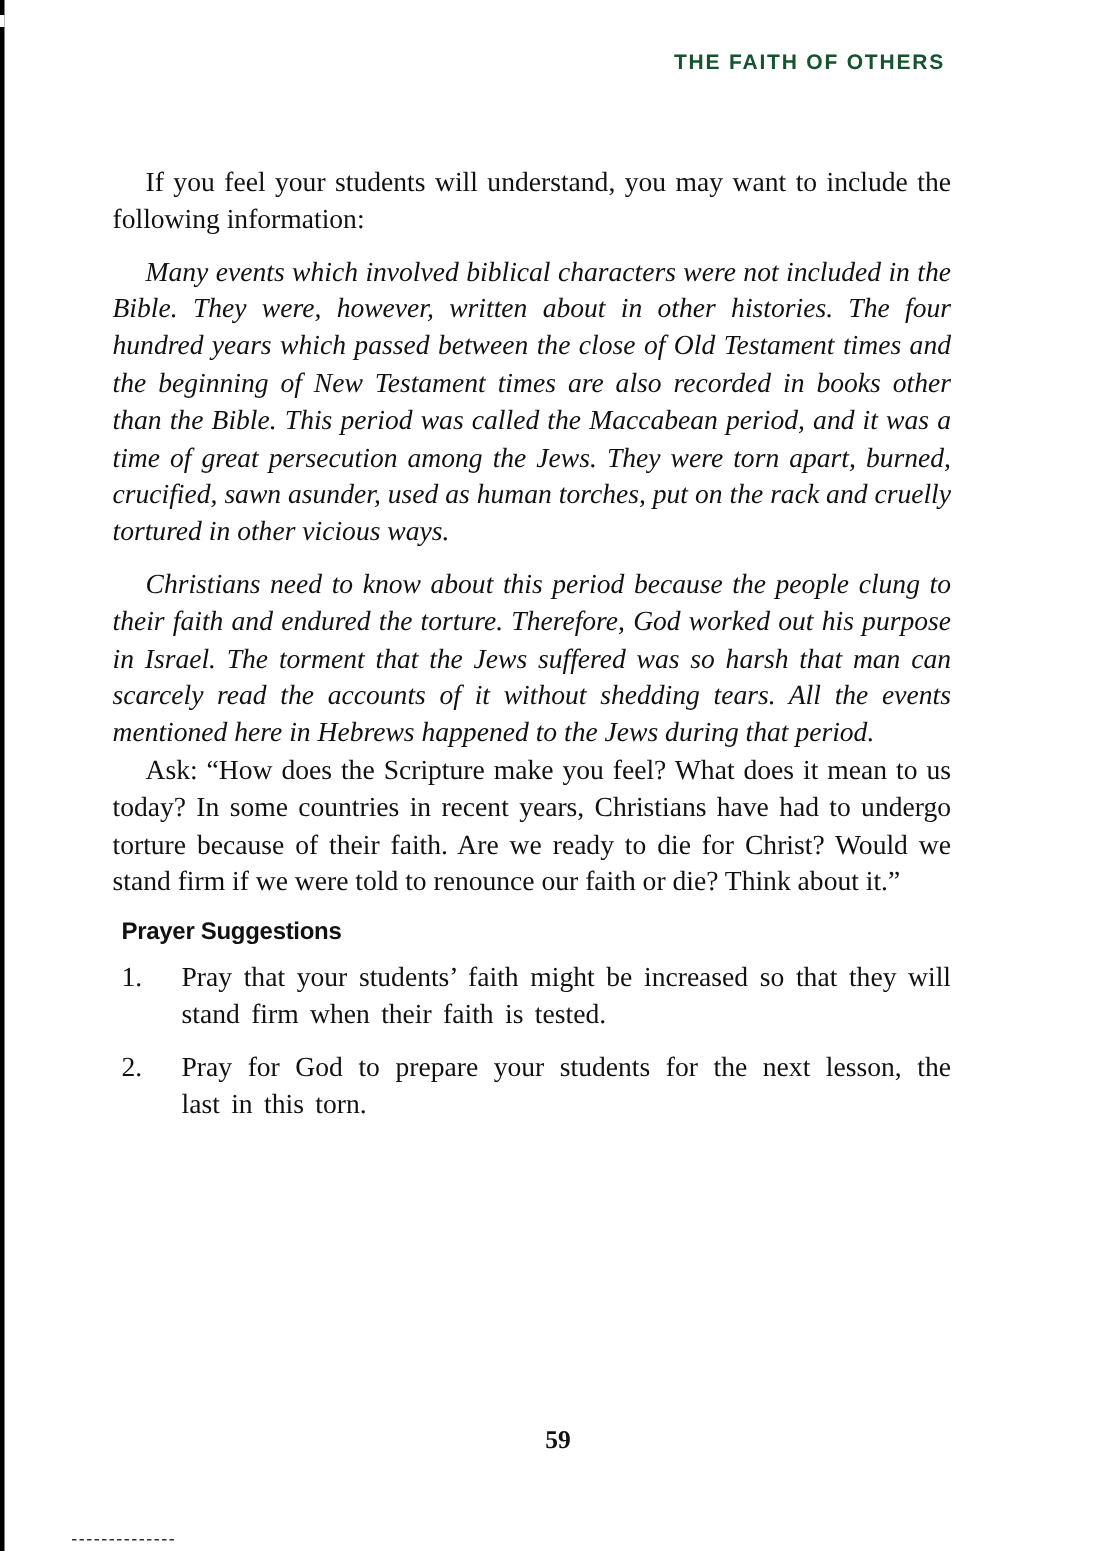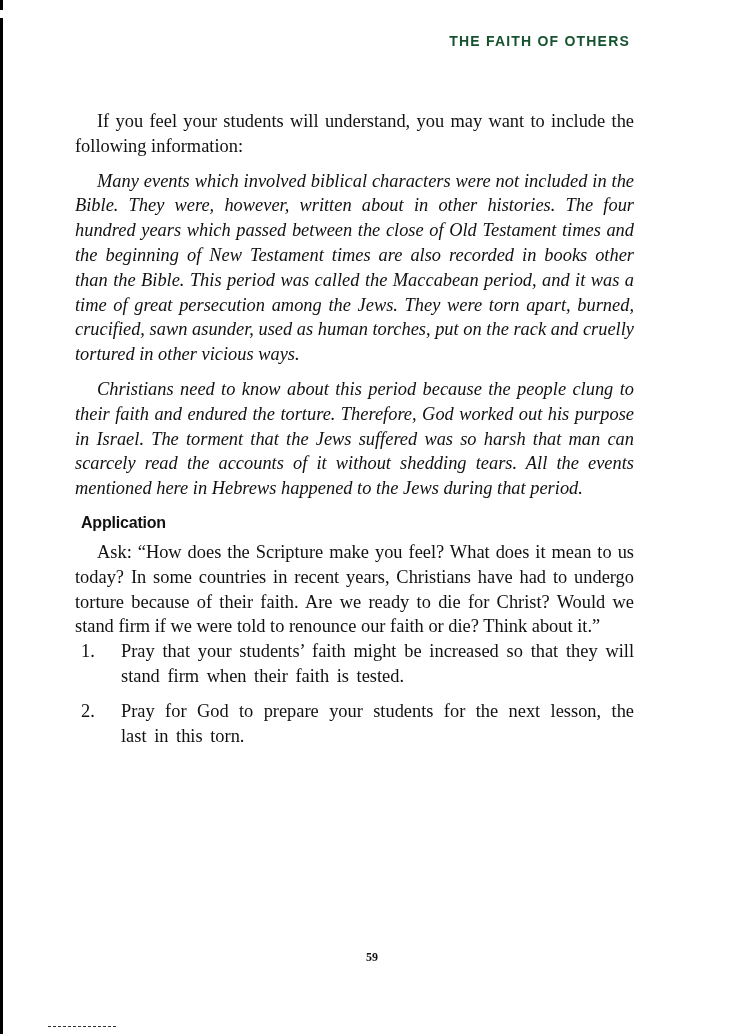--- a/index.html
+++ b/index.html
@@ -85,21 +85,21 @@
     text-align: justify;
     word-spacing: 3px;
   }
   .page-number {
     position: absolute;
     left: 0;
     width: 744px;
     top: 950px;
     text-align: center;
     font-weight: bold;
-    font-size: 12px;
+    font-size: 17px;
   }
   .foot-rule {
     position: absolute;
     left: 48px;
     top: 1026px;
     width: 68px;
     border-top: 1px dashed #333;
   }
 </style>
 </head>
@@ -108,23 +108,23 @@
 <div class="left-edge"></div>
 <div class="left-edge-gap"></div>
 
 <div class="running-head">THE FAITH OF OTHERS</div>
 
 <div class="content">
   <p>If you feel your students will understand, you may want to include the following information:</p>
   <p class="p-gap">Many events which involved biblical characters were not included in the Bible. They were, however, written about in other histories. The four hundred years which passed between the close of Old Testament times and the beginning of New Testament times are also recorded in books other than the Bible. This period was called the Maccabean period, and it was a time of great persecution among the Jews. They were torn apart, burned, crucified, sawn asunder, used as human torches, put on the rack and cruelly tortured in other vicious ways.</p>
   <p class="p-gap">Christians need to know about this period because the people clung to their faith and endured the torture. Therefore, God worked out his purpose in Israel. The torment that the Jews suffered was so harsh that man can scarcely read the accounts of it without shedding tears. All the events mentioned here in Hebrews happened to the Jews during that period.</p>
 
-  <div class="section-heading">Application</div>
   <p>Ask: “How does the Scripture make you feel? What does it mean to us today? In some countries in recent years, Christians have had to undergo torture because of their faith. Are we ready to die for Christ? Would we stand firm if we were told to renounce our faith or die? Think about it.”</p>
 
+  <div class="section-heading">Prayer Suggestions</div>
   <ul class="list">
     <li class="list-item">
       <span class="list-num">1.</span>
       <span class="list-text">Pray that your students’ faith might be increased so that they will stand firm when their faith is tested.</span>
     </li>
     <li class="list-item">
       <span class="list-num">2.</span>
       <span class="list-text">Pray for God to prepare your students for the next lesson, the last in this torn.</span>
     </li>
   </ul>

